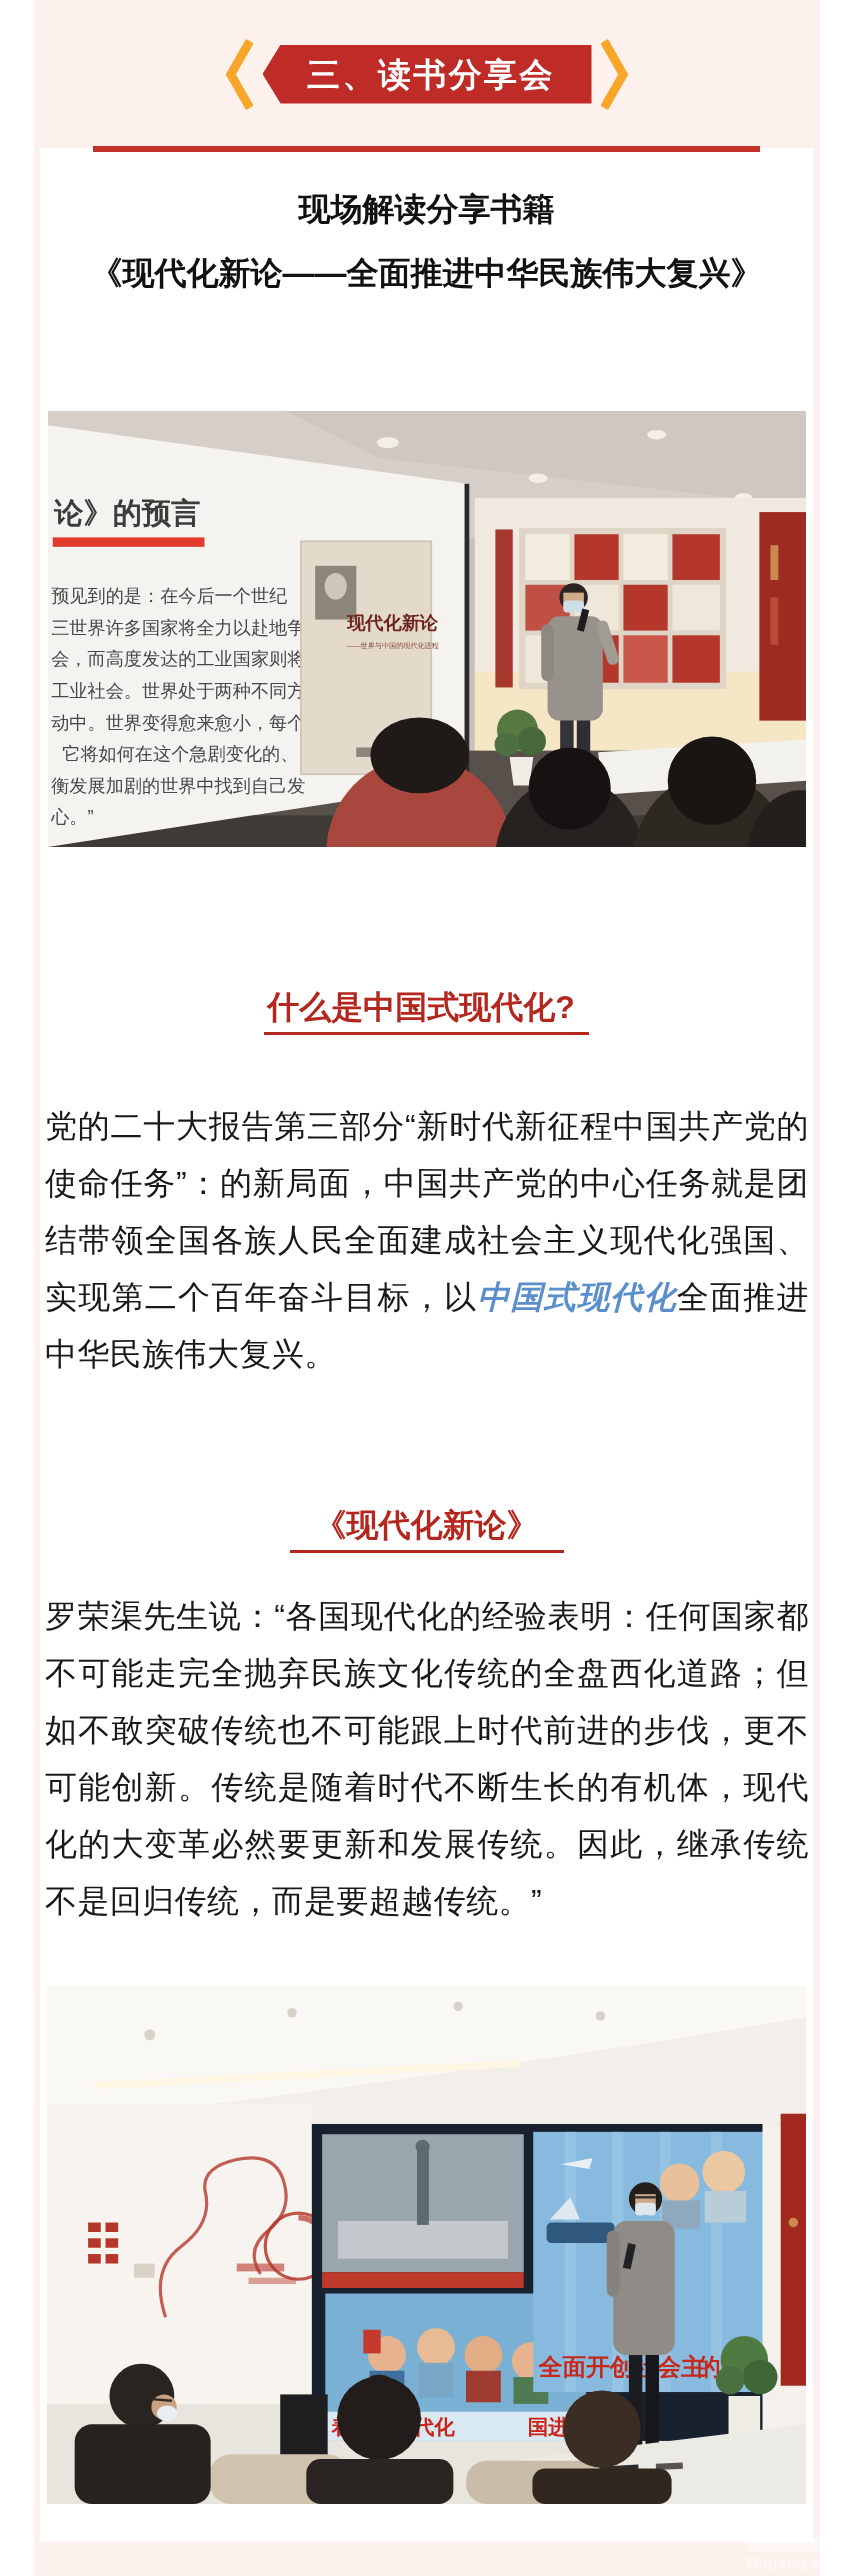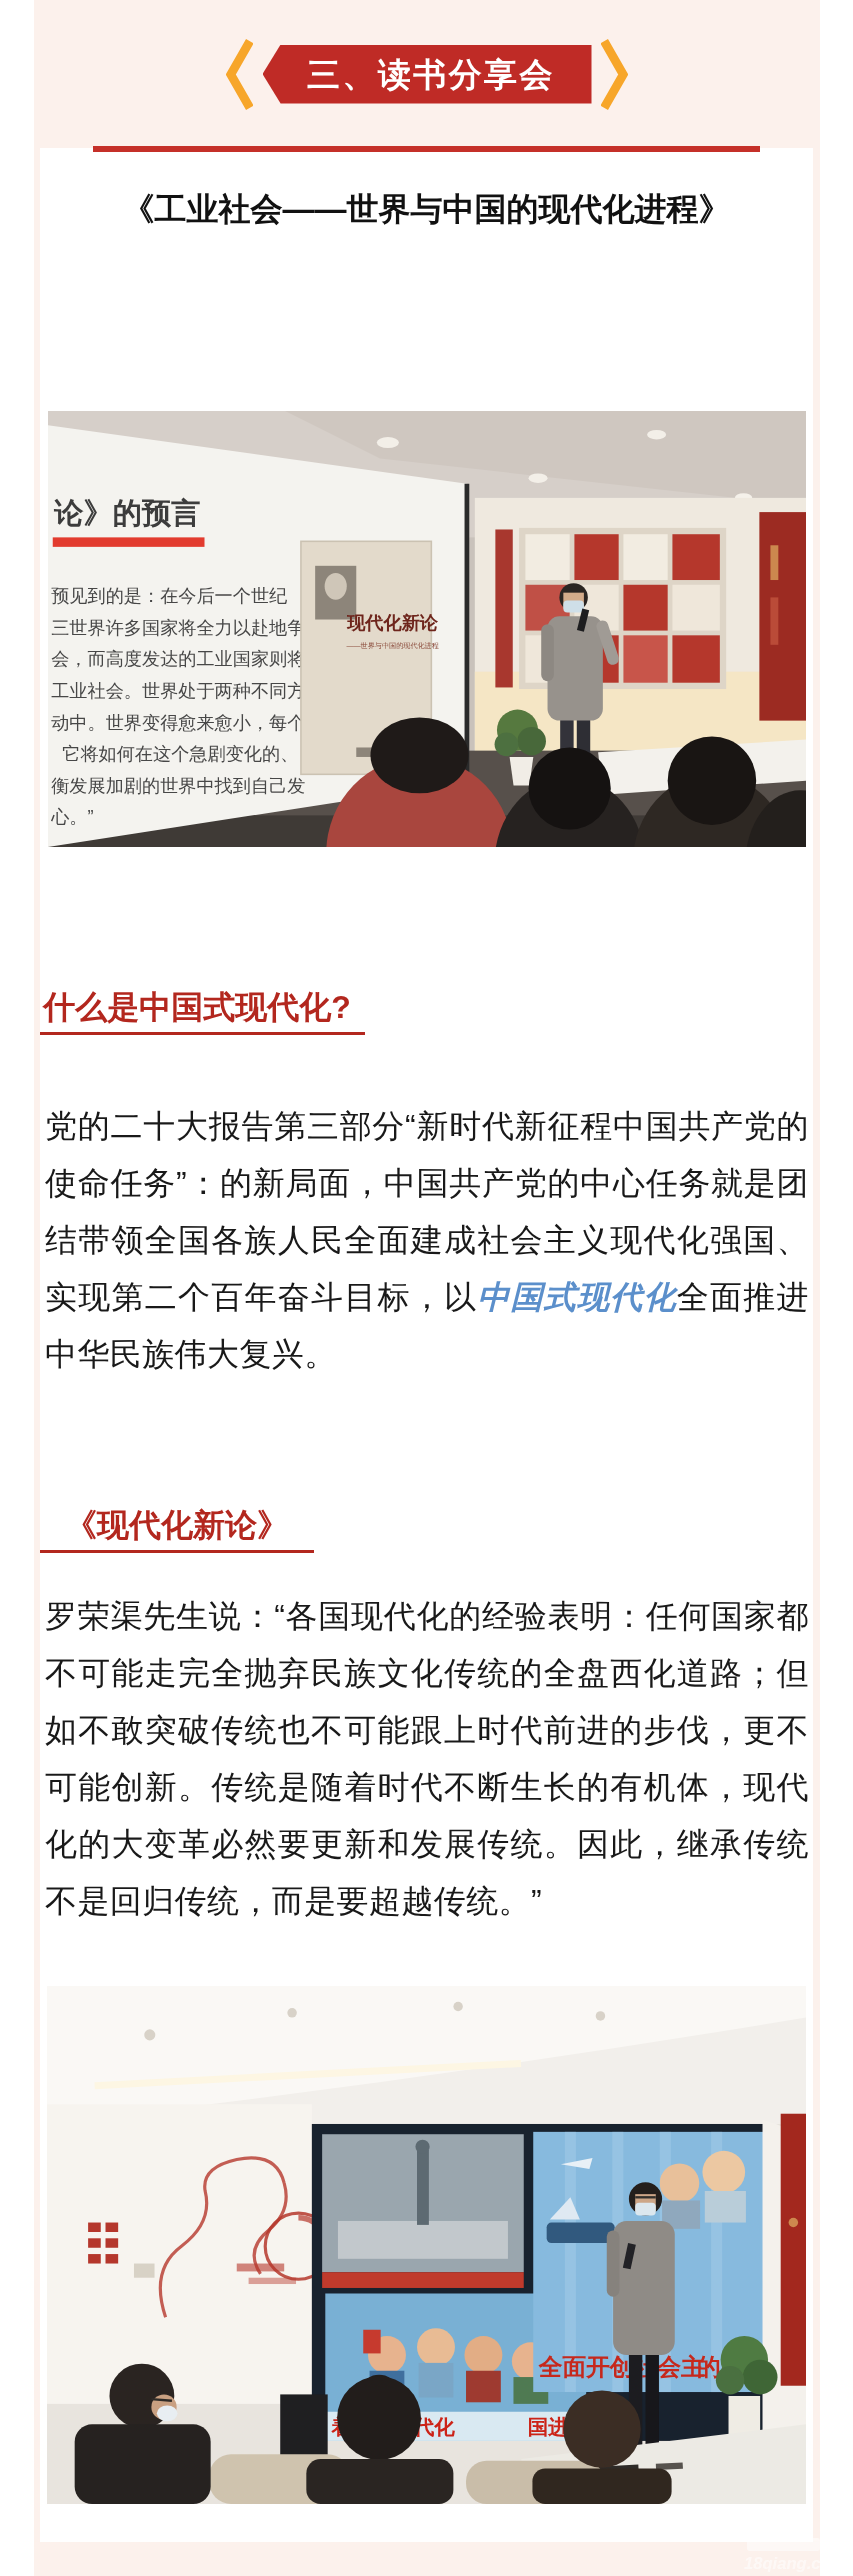--- a/index.html
+++ b/index.html
@@ -43,21 +43,21 @@
     text-align:center;color:#111111;font-size:32px;font-weight:700;
     line-height:64px;white-space:nowrap;
   }
   
   .photo{position:absolute;overflow:hidden;background:#d8d2cb;}
   .photo svg{display:block;width:100%;height:100%;}
   .photo-1{left:48px;top:411px;width:758px;height:436px;}
   .photo-2{left:47px;top:1986px;width:759px;height:518px;}
   
   .red-heading{
-    position:absolute;left:40px;width:773px;text-align:left;
+    position:absolute;left:40px;width:773px;text-align:center;
     font-size:32px;font-weight:700;color:#b3271e;line-height:38px;
   }
   .red-heading .hd{
     display:inline-block;border-bottom:3.2px solid #b3271e;padding-bottom:5.5px;
   }
   .heading-1{top:988px;}
   .heading-1 .hd{padding-left:3.2px;padding-right:14.2px;}
   .heading-2{top:1506px;}
   .heading-2 .hd{padding-left:25px;padding-right:25px;}
   
@@ -92,21 +92,22 @@
     <span class="ribbon-label">三、读书分享会</span>
   </div>
   <svg class="bracket" viewBox="0 0 34 92">
     <polyline points="4,4 28,46 4,88" fill="none" stroke="#f7a62a" stroke-width="11"></polyline>
   </svg>
 </div>
 
 <div class="divider"></div>
 
 <div class="intro">
-  <div>《工业社会——世界与中国的现代化进程》</div>
+  <div>现场解读分享书籍</div>
+  <div>《现代化新论——全面推进中华民族伟大复兴》</div>
 </div>
 
 <div class="photo photo-1">
 <svg viewBox="0 0 959 552" preserveAspectRatio="none">
   <rect x="0" y="0" width="959" height="552" fill="#c9c2bb"></rect>
 
   <rect x="0" y="0" width="959" height="160" fill="#d6cfc9"></rect>
   <polygon points="300,0 959,0 959,120 420,60" fill="#cfc7c0"></polygon>
   <ellipse cx="430" cy="40" rx="14" ry="7" fill="#f3efe8"></ellipse>
   <ellipse cx="620" cy="85" rx="12" ry="6" fill="#f3efe8"></ellipse>

